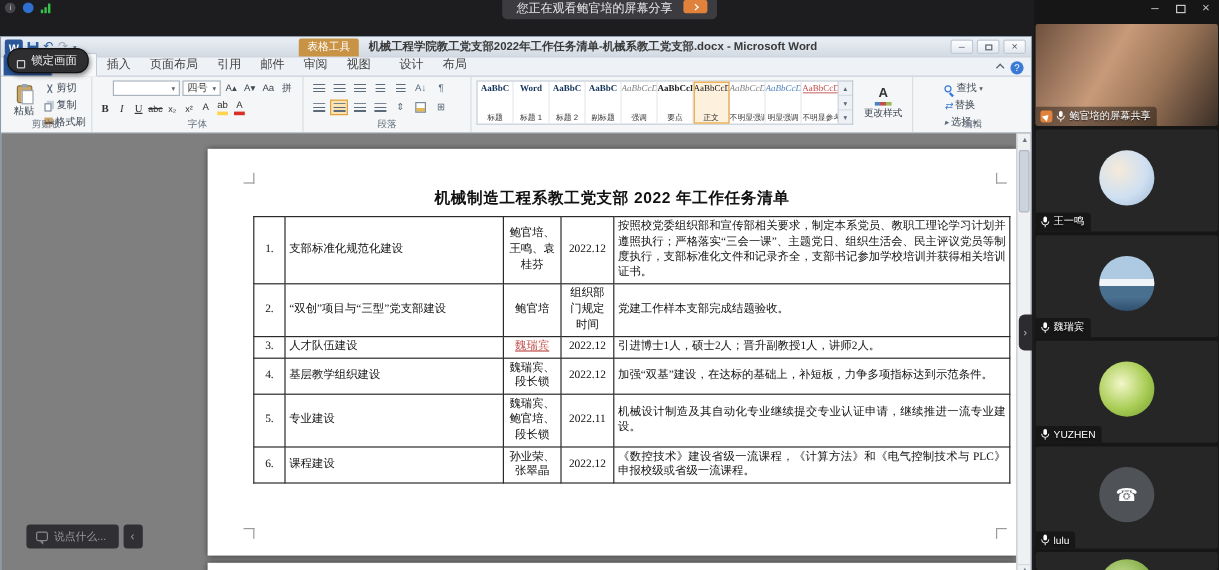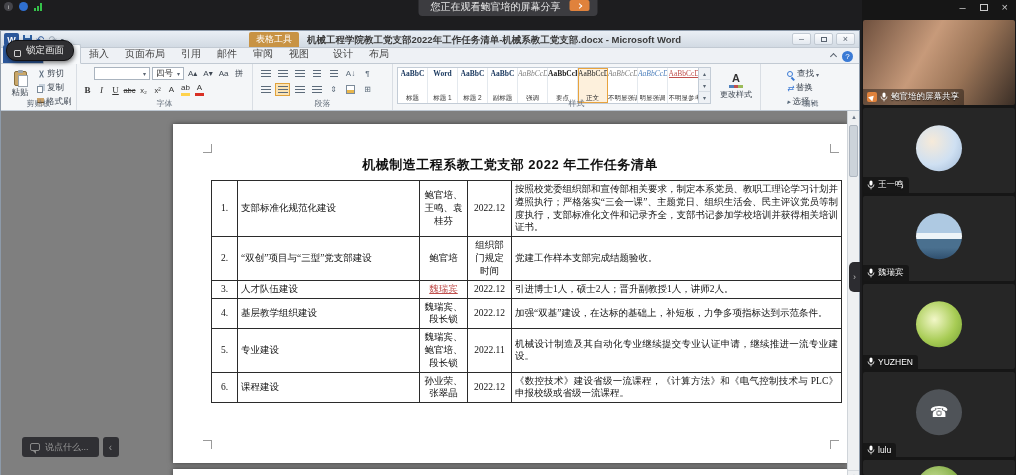--- a/index.html
+++ b/index.html
@@ -440,21 +440,20 @@
         <div class="gal-scroll">
           <span>▴</span>
           <span>▾</span>
           <span>▾</span>
         </div>
         <div class="chgstyle">
           <span class="chg-a">A</span>
           <i class="chg-bar"></i>
           <b>更改样式</b>
         </div>
-        <div class="glabel">样式</div>
       </div>
 
       <div class="rgroup g-edit">
         <div class="edit-col">
           <span class="rbtn">
               <i class="icon-find"></i>
               <span>查找</span>
               <span class="dd6">▾</span>
             </span>
           <span class="rbtn">

